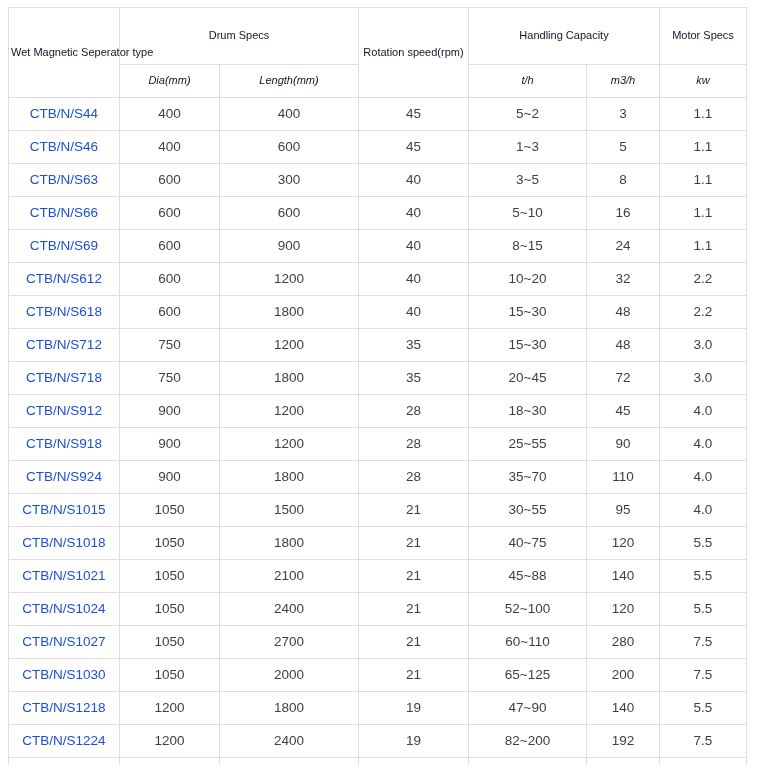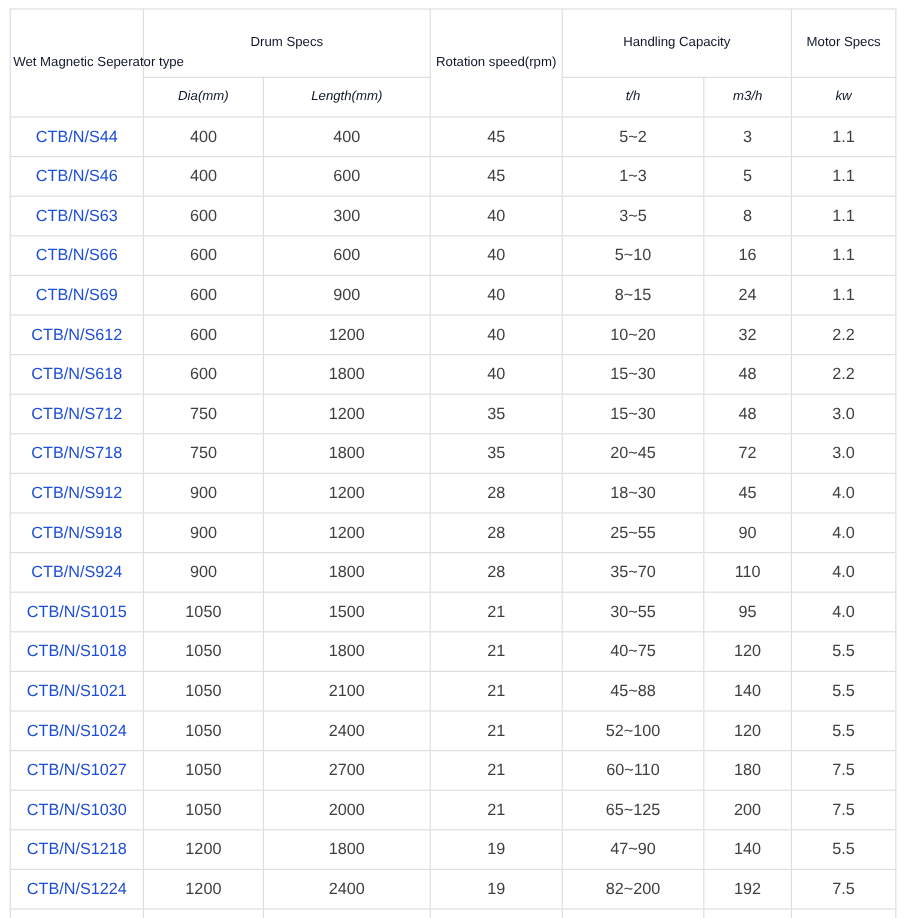--- a/index.html
+++ b/index.html
@@ -248,21 +248,21 @@
           <td>52~100</td>
           <td>120</td>
           <td>5.5</td>
         </tr>
         <tr>
           <td class="type-cell">CTB/N/S1027</td>
           <td>1050</td>
           <td>2700</td>
           <td>21</td>
           <td>60~110</td>
-          <td>180</td>
+          <td>280</td>
           <td>7.5</td>
         </tr>
         <tr>
           <td class="type-cell">CTB/N/S1030</td>
           <td>1050</td>
           <td>2000</td>
           <td>21</td>
           <td>65~125</td>
           <td>200</td>
           <td>7.5</td>

